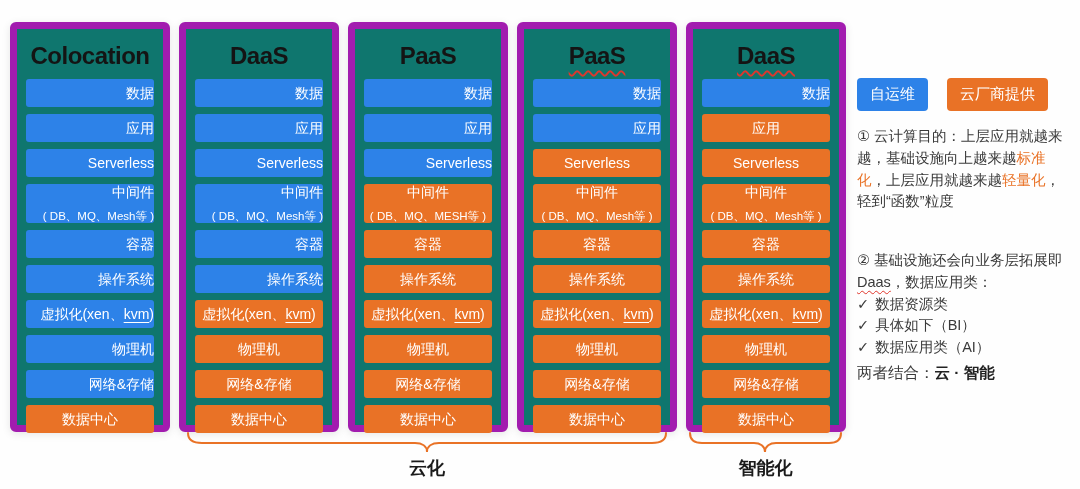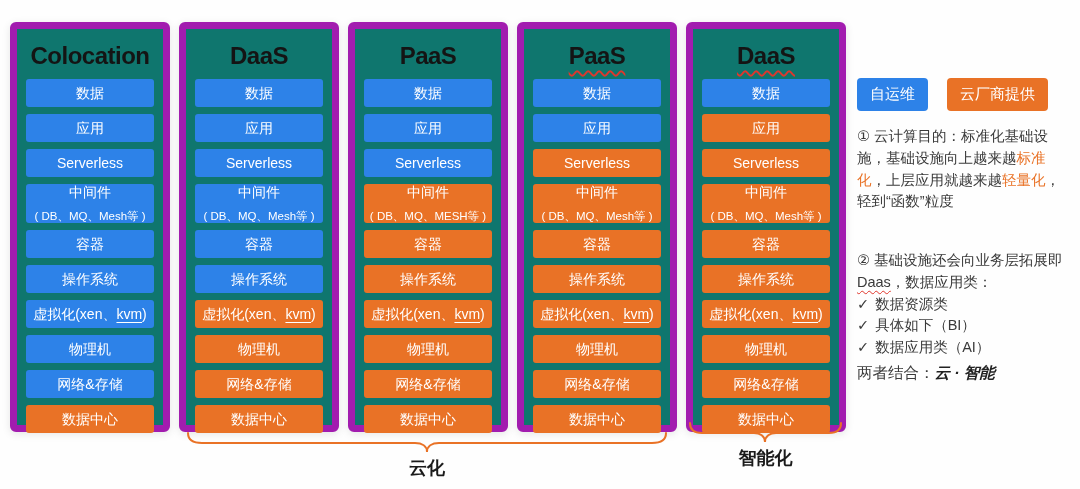--- a/index.html
+++ b/index.html
@@ -48,21 +48,21 @@
   .layers{display:flex;flex-direction:column;gap:7px;}
   .block{
     border-radius:3px;
     color:#fff;text-align:center;
     font-size:14px;line-height:1.15;
     height:28px;
     display:flex;flex-direction:column;justify-content:center;
   }
   .block.has-sub{height:39px;}
   .block .sub{font-size:11.5px;margin-top:10px;}
-  .block.blue{background:var(--blue);}
+  .block.blue{background:var(--blue);align-items:flex-end;}
   .block.orange{background:var(--orange);}
   .wavy{
     text-decoration-line:underline;
     text-decoration-style:wavy;
     text-decoration-color:#FF6A5E;
     text-decoration-thickness:1px;
     text-underline-offset:3px;
     text-decoration:underline;
   }
   
@@ -95,21 +95,21 @@
     text-decoration-style:wavy;
     text-decoration-color:var(--wavy);
     text-decoration-thickness:1px;
     text-underline-offset:3px;
   }
   #note1{top:126px;}
   #note2{top:250px;}
   .check-item{display:flex;gap:6px;line-height:1.5;}
   .check-mark{flex:0 0 auto;}
   #footer-line{position:absolute;left:857px;top:363px;font-size:15.5px;color:var(--text);}
-  #footer-line b{color:#222;font-style:italic;}
+  #footer-line b{color:#222;}
 </style>
 </head>
 <body>
 
 <div class="page">
 
   <div class="columns">
       <div class="card">
     <div class="card-title"><span>Colocation</span></div>
     <div class="layers">
@@ -337,33 +337,33 @@
   </div>
     </div>
 
   <div class="brace-wrap" style="left:186px;top:431px;width:482px;font-family:Liberation Serif, serif;">
     <svg width="482" height="22" viewBox="0 0 482 22">
       <path d="M2,2 C2,9 8,12 16,12 L229,12 C236,12 241,15 241,21 C241,15 246,12 253,12 L466,12 C474,12 480,9 480,2" fill="none" stroke="#E97226" stroke-width="2" stroke-linecap="round"></path>
     </svg>
     <div class="brace-label">云化</div>
   </div>
 
-  <div class="brace-wrap" style="left:688px;top:421px;width:155px;">
+  <div class="brace-wrap" style="left:688px;top:431px;width:155px;">
     <svg width="155" height="22" viewBox="0 0 155 22">
       <path d="M2,2 C2,9 7,12 14,12 L66,12 C72,12 77,15 77,21 C77,15 82,12 88,12 L141,12 C148,12 153,9 153,2" fill="none" stroke="#E97226" stroke-width="2" stroke-linecap="round"></path>
     </svg>
     <div class="brace-label">智能化</div>
   </div>
 
   <div class="legend">
     <div class="chip blue">自运维</div>
     <div class="chip orange">云厂商提供</div>
   </div>
 
-  <p class="note" id="note1"><span>① 云计算目的：标准化基础设施，基础设施向上越来越</span><span class="hl">标准化</span><span>，上层应用就越来越</span><span class="hl">轻量化</span><span>，轻到“函数”粒度</span></p>
+  <p class="note" id="note1"><span>① 云计算目的：上层应用就越来越，基础设施向上越来越</span><span class="hl">标准化</span><span>，上层应用就越来越</span><span class="hl">轻量化</span><span>，轻到“函数”粒度</span></p>
 
   <div class="note" id="note2">
     <p id="note2-intro"><span>② 基础设施还会向业务层拓展即</span><span class="wavy-dark">Daas</span><span>，数据应用类：</span></p>
     <div id="note2-list">
         <div class="check-item">
           <span class="check-mark">✓</span>
           <span>数据资源类</span>
         </div>
         <div class="check-item">
           <span class="check-mark">✓</span>

